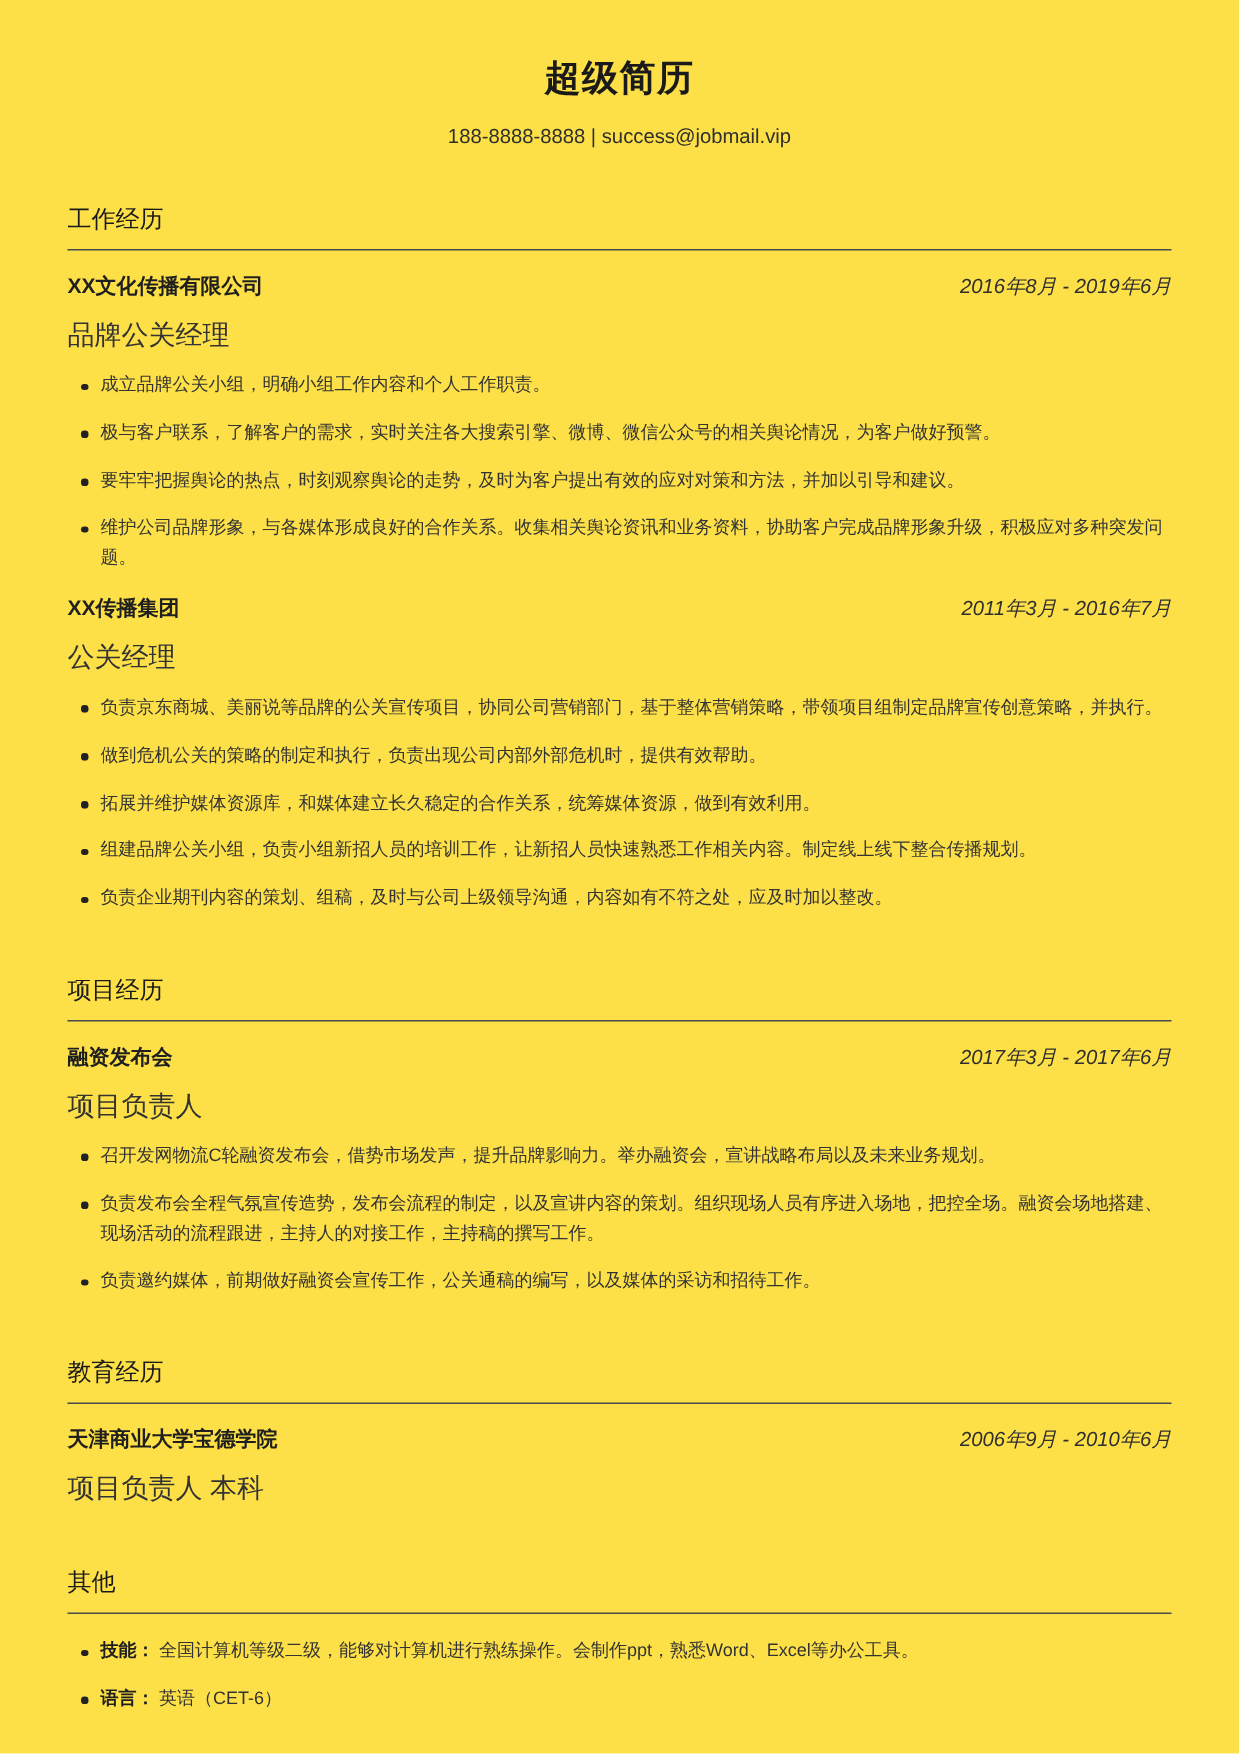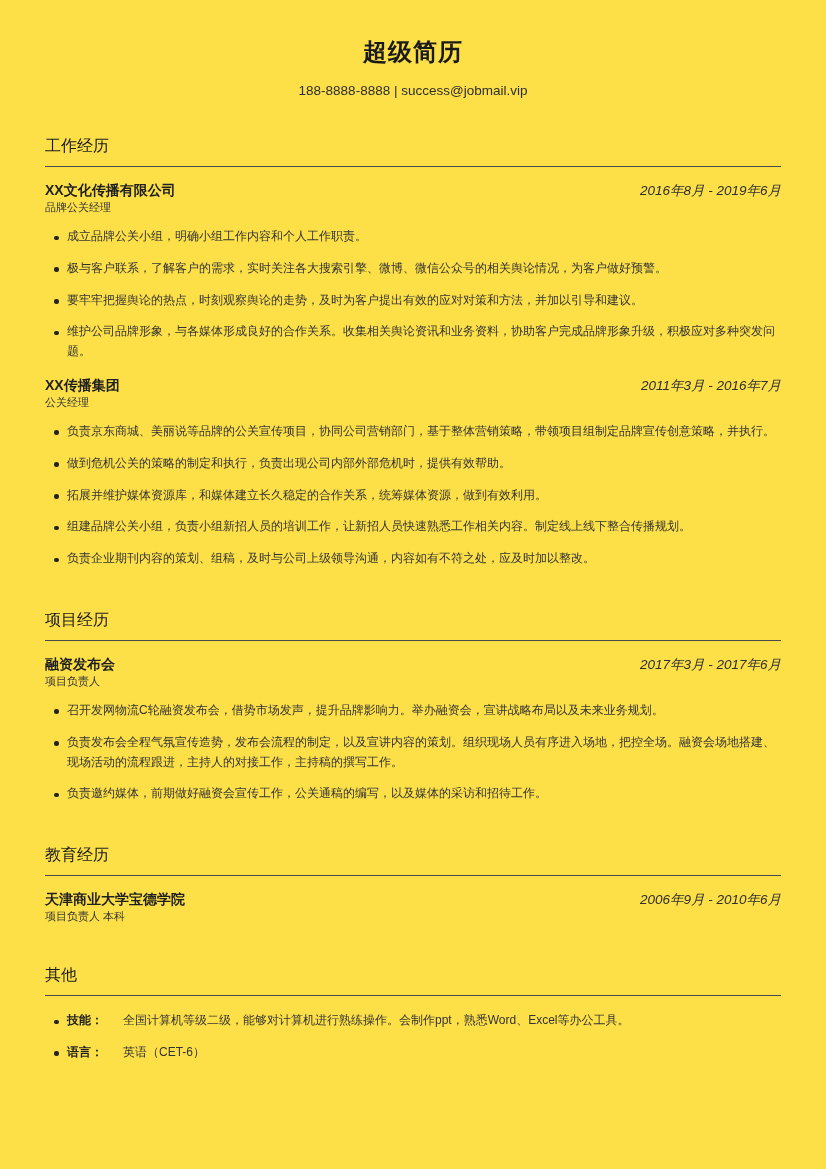--- a/index.html
+++ b/index.html
@@ -52,21 +52,22 @@
     font-weight: 700;
     color: #1f1f1f;
   }
   .entry-date {
     font-size: 13.5px;
     color: #2e2e2e;
     white-space: nowrap;
     font-style: italic;
   }
   .entry-subtitle {
-    font-size: 11px;
+    margin-top: 11px;
+    font-size: 18px;
     color: #333333;
   }
   
   ul.bullets { list-style: none; margin-top: 5px; }
   li.bullet {
     position: relative;
     padding-left: 22px;
     margin-top: 12px;
     font-size: 12px;
     line-height: 1.65;
@@ -78,21 +79,21 @@
     left: 9px;
     top: 8.5px;
     width: 4.5px;
     height: 4.5px;
     border-radius: 50%;
     background: #222222;
   }
   .bullet-label {
     font-weight: 700;
     color: #1f1f1f;
-    margin-right: 20px;
+    margin-right: 3px;
   }
 </style>
 </head>
 <body>
 
 <div class="page">
   <header class="resume-header">
     <h1 class="resume-title">超级简历</h1>
     <div class="contact-line">188-8888-8888 | success@jobmail.vip</div>
   </header>

